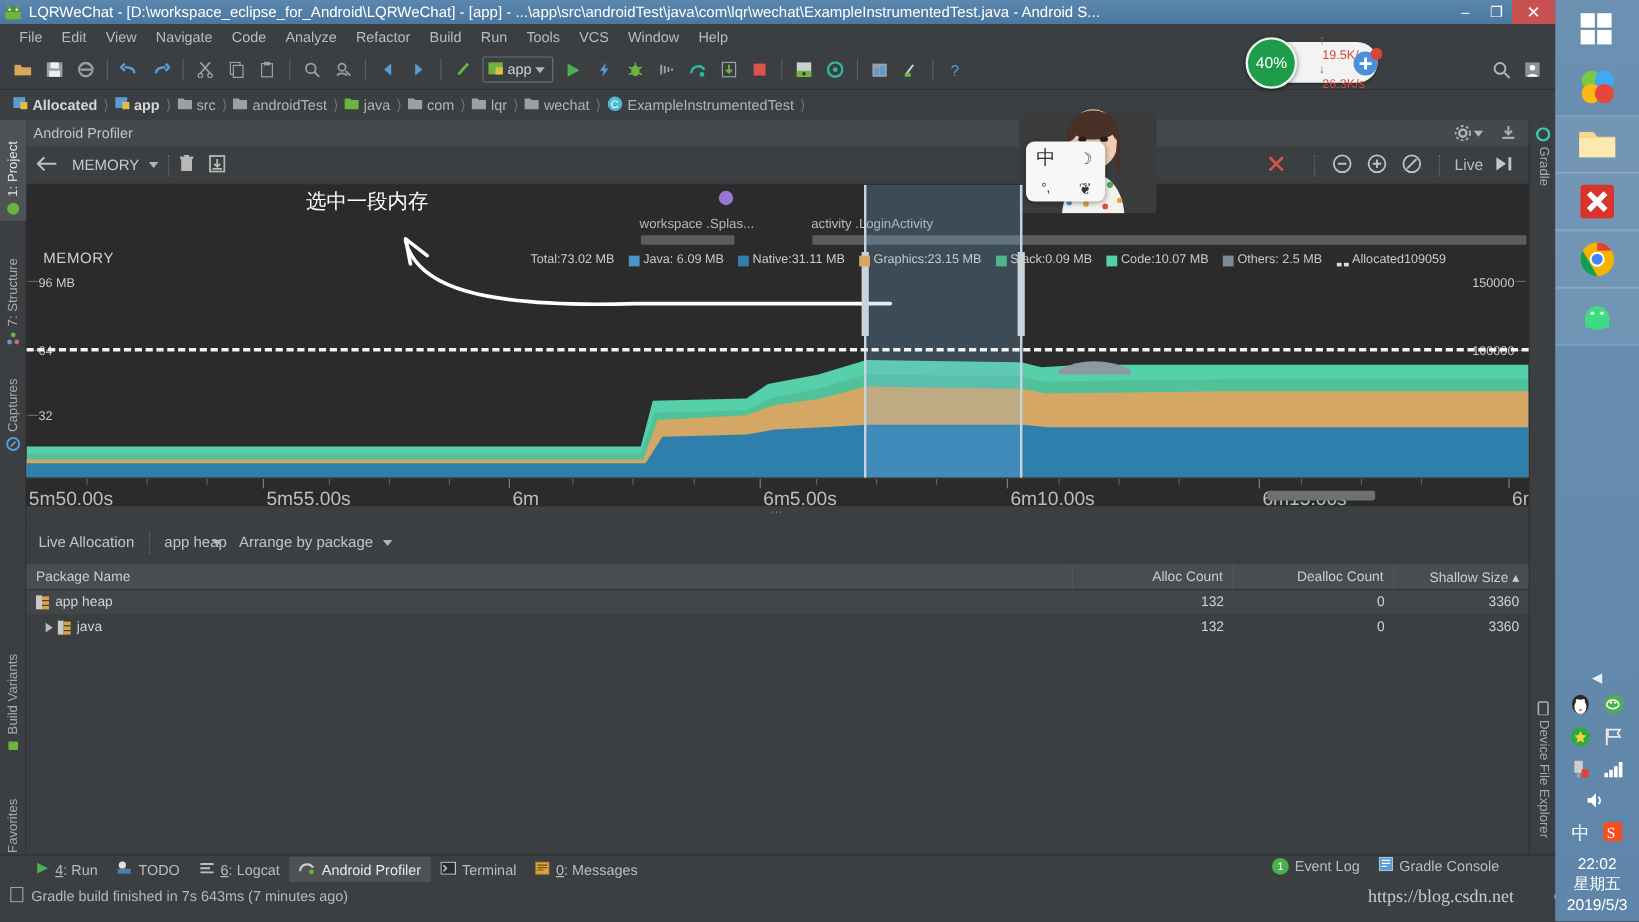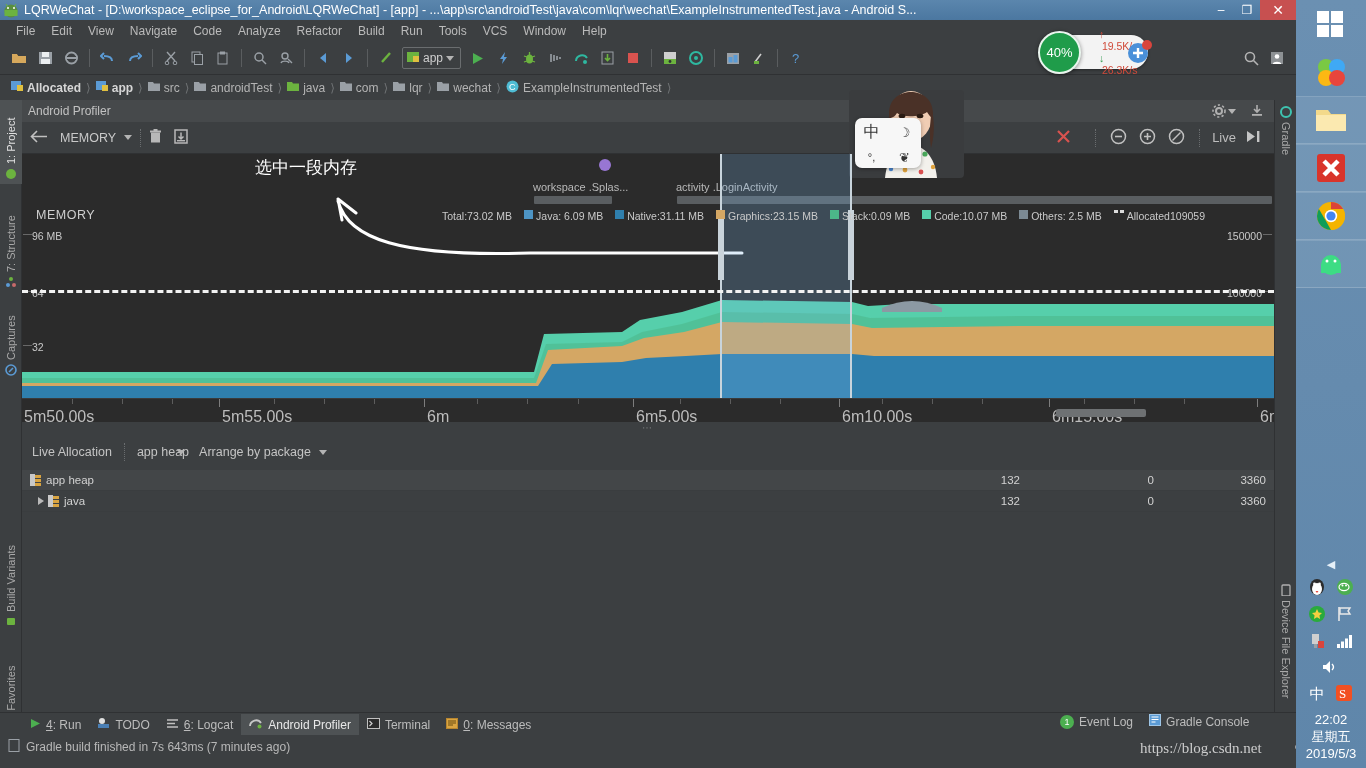--- a/index.html
+++ b/index.html
@@ -106,21 +106,21 @@
   .evt-dot { position:absolute; width:12px; height:12px; border-radius:50%;
              background:#9876d3; }
   .evt-label { position:absolute; font-size:11px; color:#b9b9b9; white-space:nowrap; }
   .evt-bar { position:absolute; height:8px; background:#5a5e61; border-radius:1px; }
 
   .legend {
     position:absolute; left:420px; top:56px; display:flex; align-items:center;
     gap:5px; font-size:10.5px; color:#c9c9c9; white-space:nowrap; z-index:6;
   }
   .legend .sw { width:9px; height:9px; display:inline-block; }
-  .legend .item { display:flex; align-items:flex-start; gap:3px; margin-right:7px; }
+  .legend .item { display:flex; align-items:flex-end; gap:3px; margin-right:7px; }
   .legend .dash { display:inline-flex; gap:2px; }
   .legend .dash i { width:4px; height:3px; background:#dcdcdc; display:block; }
 
   .mem-title { position:absolute; left:14px; top:54px; font-size:12.5px;
                color:#cfcfcf; letter-spacing:.5px; }
   .ytick-l { position:absolute; left:10px; font-size:10.5px; color:#c9c9c9; }
   .ytick-l::before { content:"\2014"; position:absolute; left:-9px; top:-1px;
                      font-size:9px; color:#8a8a8a; }
   .ytick-r { position:absolute; right:12px; font-size:10.5px; color:#c9c9c9; }
   .ytick-r::after { content:"\2014"; position:absolute; right:-10px; top:-1px;
@@ -793,20 +793,26 @@
       <span>app heap</span>
     </span>
     <span class="caret" style="margin:0 14px 0 -12px;"></span>
     <span style="display:flex;align-items:center;gap:8px;text-align:center;">
       <span>Arrange by package</span>
       <span class="caret"></span>
     </span>
   </div>
 
   <div class="table">
+    <div class="thead">
+      <div class="th tw-name">Package Name</div>
+      <div class="th num tw-a">Alloc Count</div>
+      <div class="th num tw-d">Dealloc Count</div>
+      <div class="th num tw-s" style="border-right:none;">Shallow Size ▴</div>
+    </div>
     <div class="tbody">
       <div class="tr alt">
         <div class="td tw-name">
           <span class="pkg-ico">
             <svg width="11" height="12">
                 <rect x="0" y="0" width="5" height="12" fill="#c9c9c9"></rect>
                 <rect x="5" y="1" width="6" height="3" fill="#d9a441"></rect>
                 <rect x="5" y="5" width="6" height="3" fill="#d9a441"></rect>
                 <rect x="5" y="9" width="6" height="3" fill="#d9a441"></rect>
               </svg>

